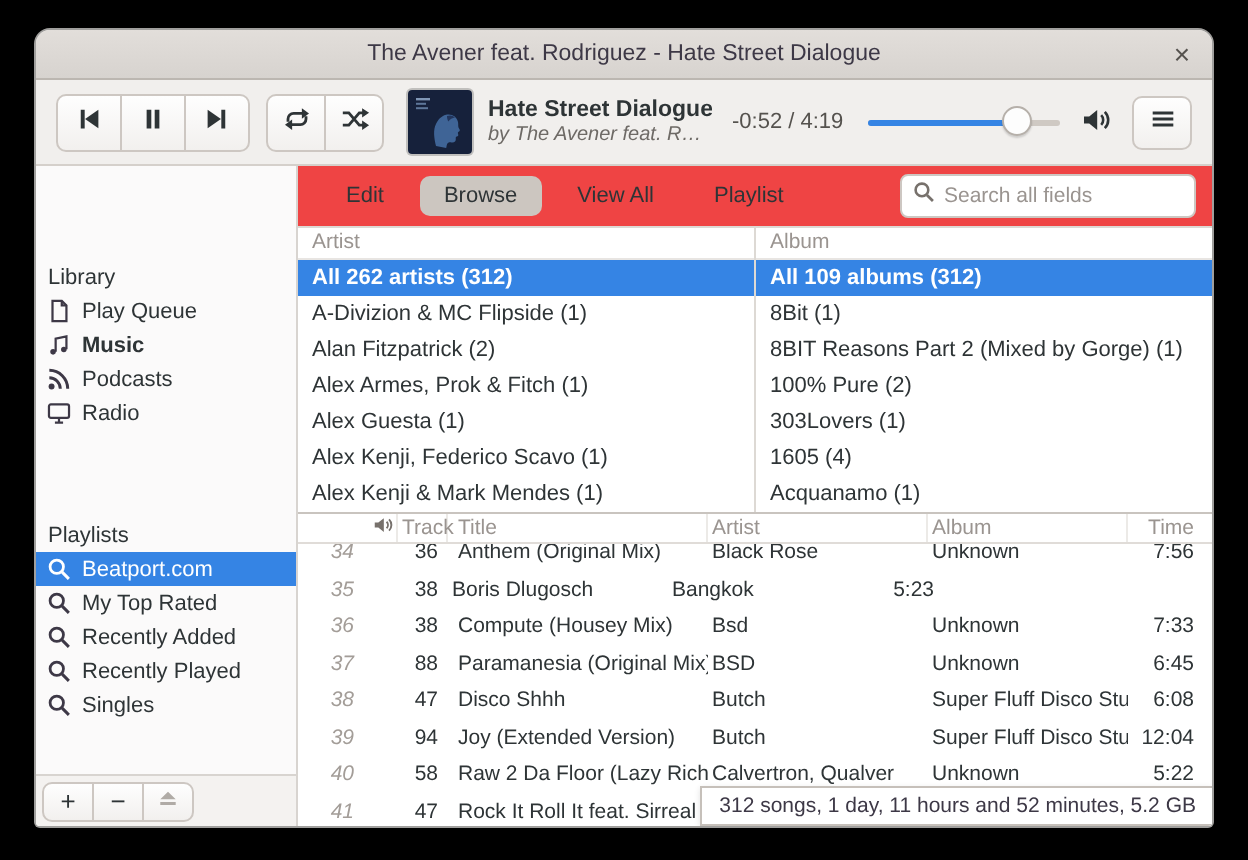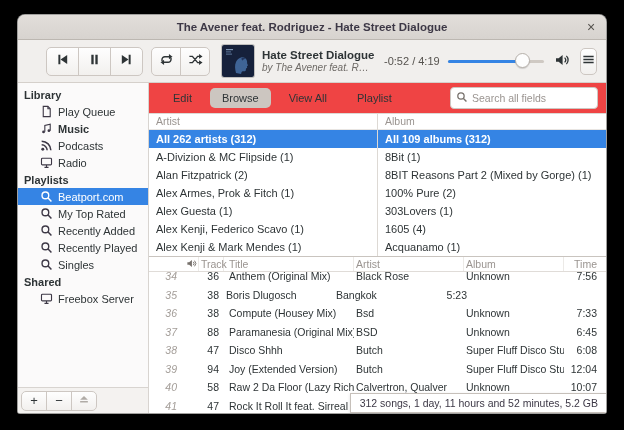--- a/index.html
+++ b/index.html
@@ -12,32 +12,32 @@
     box-shadow:0 6px 18px rgba(0,0,0,.6); border:1px solid rgba(0,0,0,.35);
     display:flex; flex-direction:column; overflow:hidden;
   }
 
   
   .titlebar {
     height:25px; flex:0 0 25px; background:linear-gradient(#e2deda,#d7d3cf);
     border-bottom:1px solid #bcb7b1; display:flex; align-items:center; position:relative;
   }
   .titlebar .title {
-    flex:1; text-align:center; font-size:11.5px; font-weight:bold; color:#3d3846;
+    flex:1; text-align:center; font-size:11.5px; font-weight:normal; color:#3d3846;
     white-space:nowrap; overflow:hidden; text-overflow:ellipsis; padding:0 30px;
   }
   .close-btn {
     position:absolute; right:6px; top:3px; width:18px; height:18px; border:none;
     background:transparent; font-size:14px; line-height:16px; color:#55524e; cursor:pointer;
   }
 
   
   .playerbar {
     height:43px; flex:0 0 43px; background:#f1efed; border-bottom:1px solid #d5d0cb;
-    display:flex; align-items:center; padding:0 28px; gap:8px;
+    display:flex; align-items:center; padding:0 10px; gap:8px;
   }
   .btn-group { display:flex; }
   .btn-group button {
     background:linear-gradient(#fefefe,#f2f0ee); border:1px solid #cdc7c2;
     height:29px; width:33px; display:flex; align-items:center; justify-content:center;
     margin-left:-1px; cursor:pointer; padding:0;
   }
   .btn-group button:first-child { border-radius:5px 0 0 5px; margin-left:0; }
   .btn-group button:last-child { border-radius:0 5px 5px 0; }
   .btn-group.pair button { width:30px; }
@@ -59,22 +59,22 @@
     width:30px; height:27px; display:flex; align-items:center; justify-content:center; cursor:pointer;
   }
 
   
   .content { flex:1; display:flex; min-height:0; }
   .sidebar {
     width:131px; flex:0 0 131px; background:#fbfafa; border-right:1px solid #d8d4d0;
     display:flex; flex-direction:column;
   }
   .sidebar-list { flex:1; padding-top:3px; overflow:hidden; }
-  .srow { display:flex; align-items:center; height:17px; font-size:11px; padding-left:22px; gap:5px; cursor:pointer; white-space:nowrap; }
-  .srow.header { font-weight:bold; padding-left:6px; cursor:default; }
+  .srow { display:flex; align-items:center; height:17px; font-size:11px; padding-left:5px; gap:5px; cursor:pointer; white-space:nowrap; }
+  .srow.header { font-weight:normal; padding-left:6px; cursor:default;margin-top:44px; }
   .srow.bold .slabel { font-weight:bold; }
   .srow.selected { background:var(--accent,#3584e4); color:#fff; }
   .srow.selected .sicon svg path, .srow.selected .sicon svg circle, .srow.selected .sicon svg rect { stroke:#fff; }
   .sicon { width:13px; height:13px; display:flex; align-items:center; }
   .sidebar-actions {
     flex:0 0 26px; border-top:1px solid #d8d4d0; background:#f4f2f0; display:flex; align-items:center; padding:0 3px;
   }
   .sidebar-actions .btn-group button { height:20px; width:26px; font-size:13px; color:#2e3436; }
   .sidebar-actions .btn-group button.disabled { color:#b0aba6; }
   .sidebar-actions .btn-group button.disabled svg path { fill:#b0aba6; }
@@ -488,21 +488,21 @@
               <span class="c-album">Super Fluff Disco Stuff</span>
               <span class="c-time">12:04</span>
             </div>
             <div class="trow">
               <span class="c-num">40</span>
               <span class="c-ind"></span>
               <span class="c-track">58</span>
               <span class="c-title">Raw 2 Da Floor (Lazy Rich Re…</span>
               <span class="c-artist">Calvertron, Qualver</span>
               <span class="c-album">Unknown</span>
-              <span class="c-time">10:07</span>
+              <span class="c-time">5:22</span>
             </div>
             <div class="trow">
               <span class="c-num">41</span>
               <span class="c-ind"></span>
               <span class="c-track">47</span>
               <span class="c-title">Rock It Roll It feat. Sirreal Pip…</span>
               <span class="c-artist">Calvertron &amp; Tim Healey</span>
               <span class="c-album">Unknown</span>
               <span class="c-time">4:27</span>
             </div>

